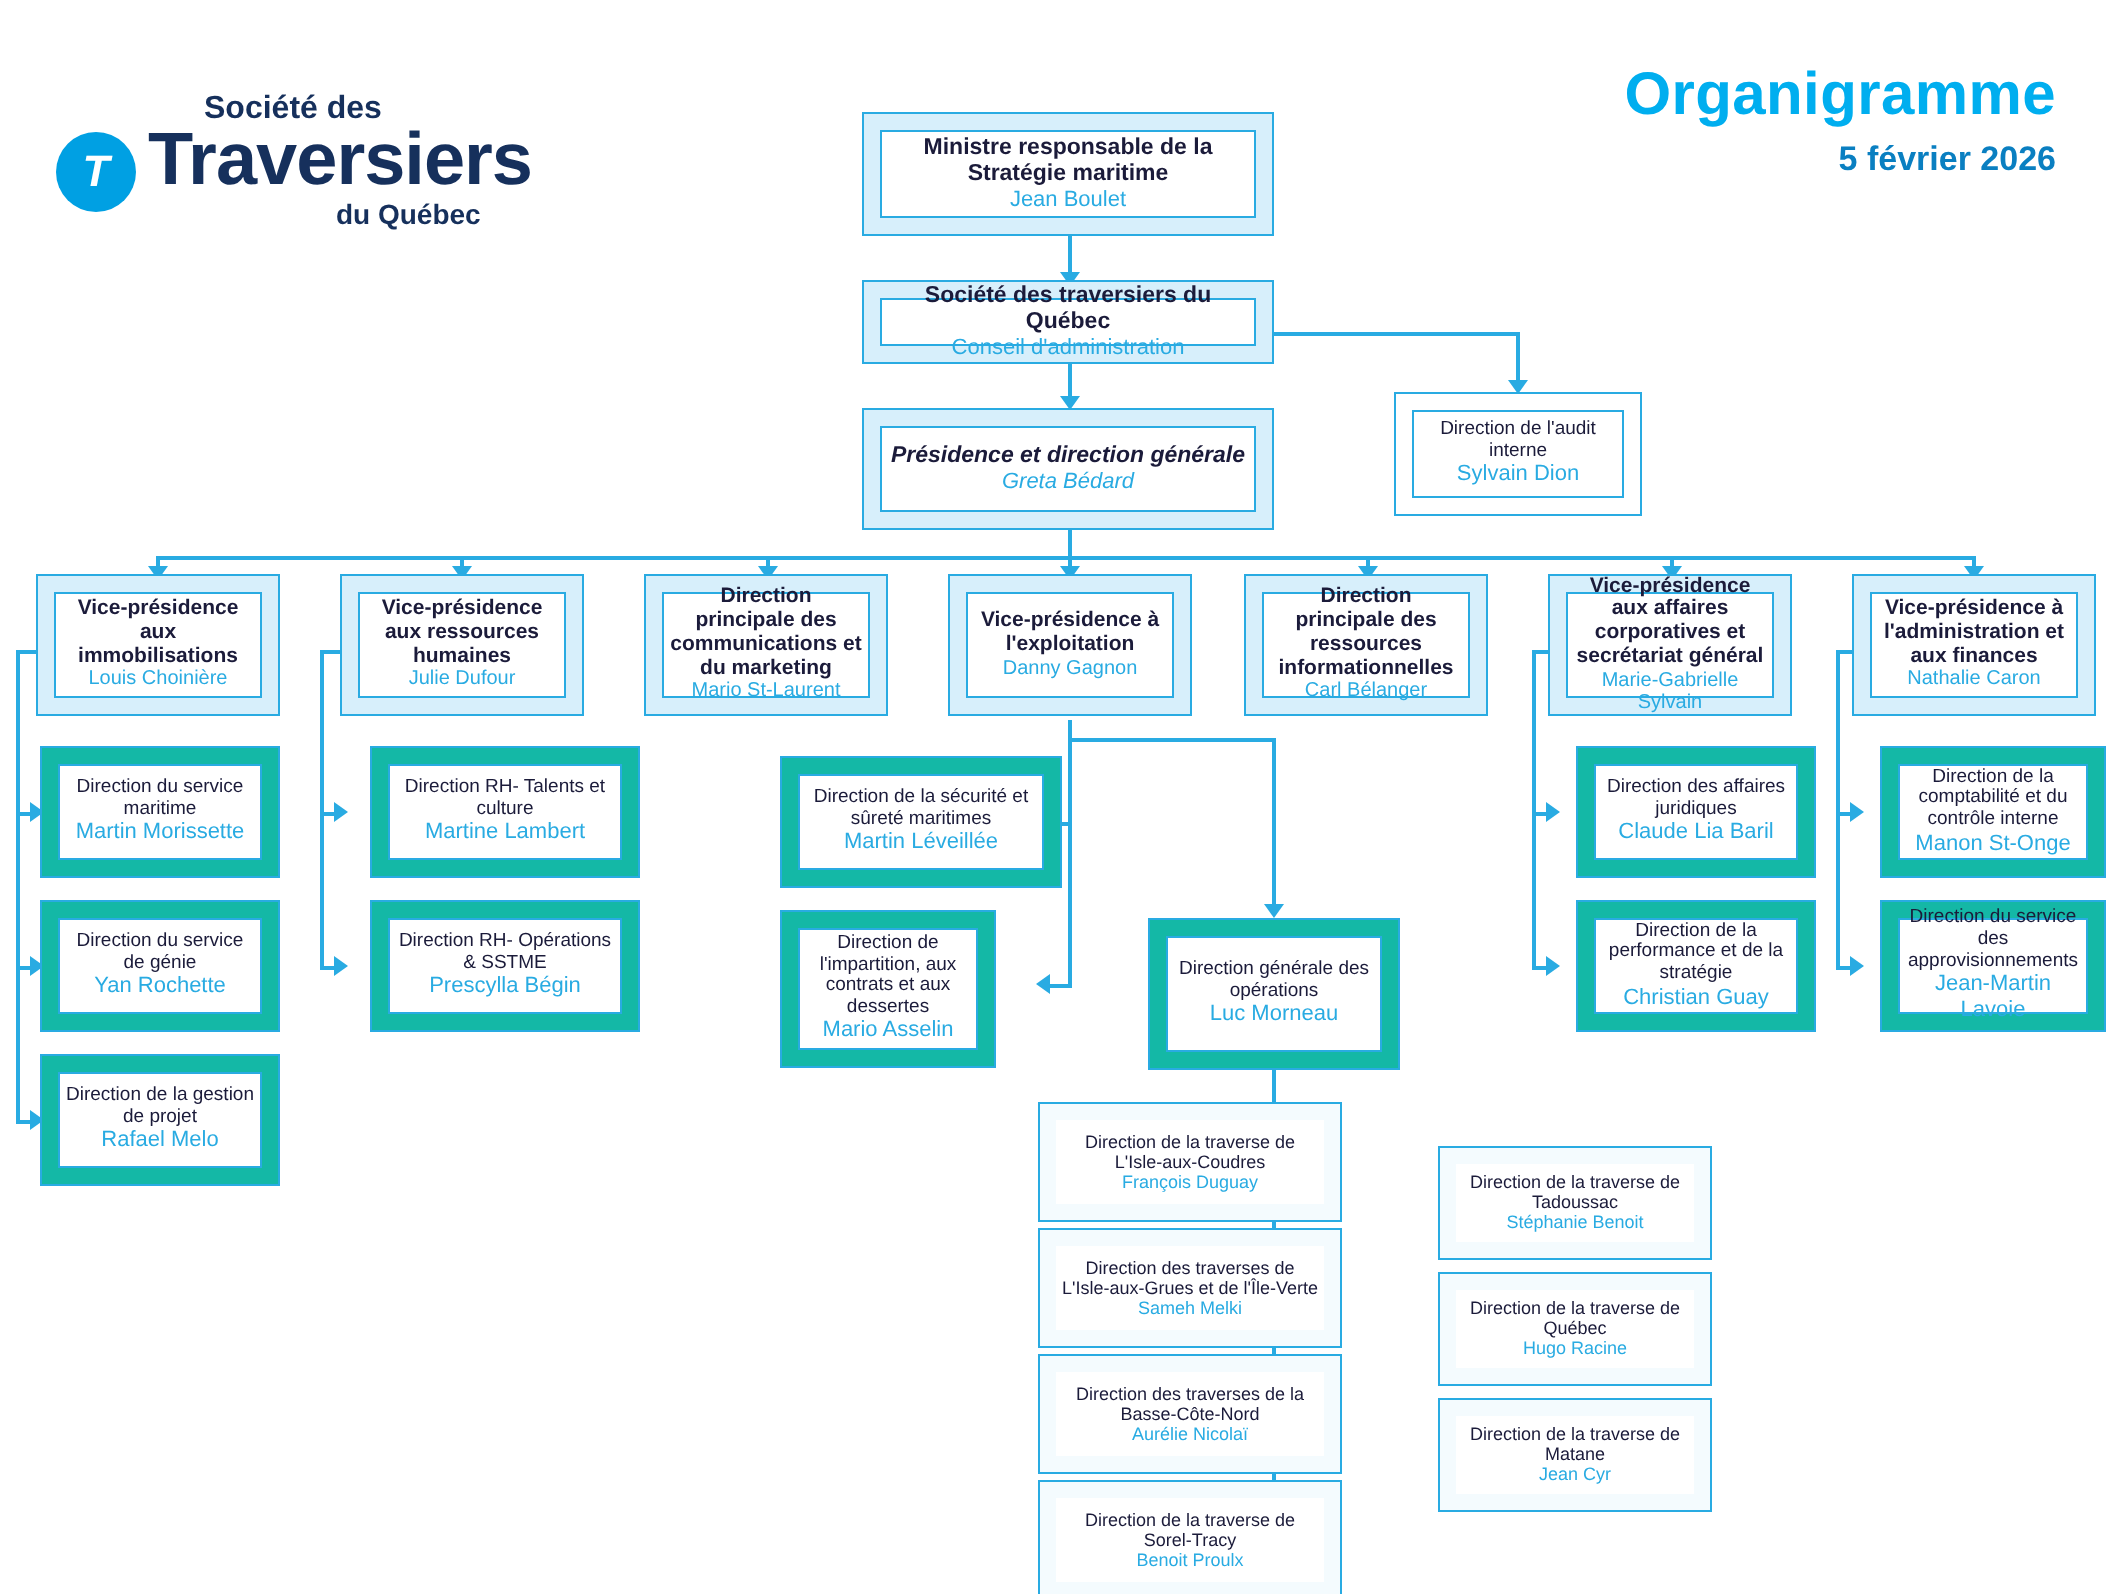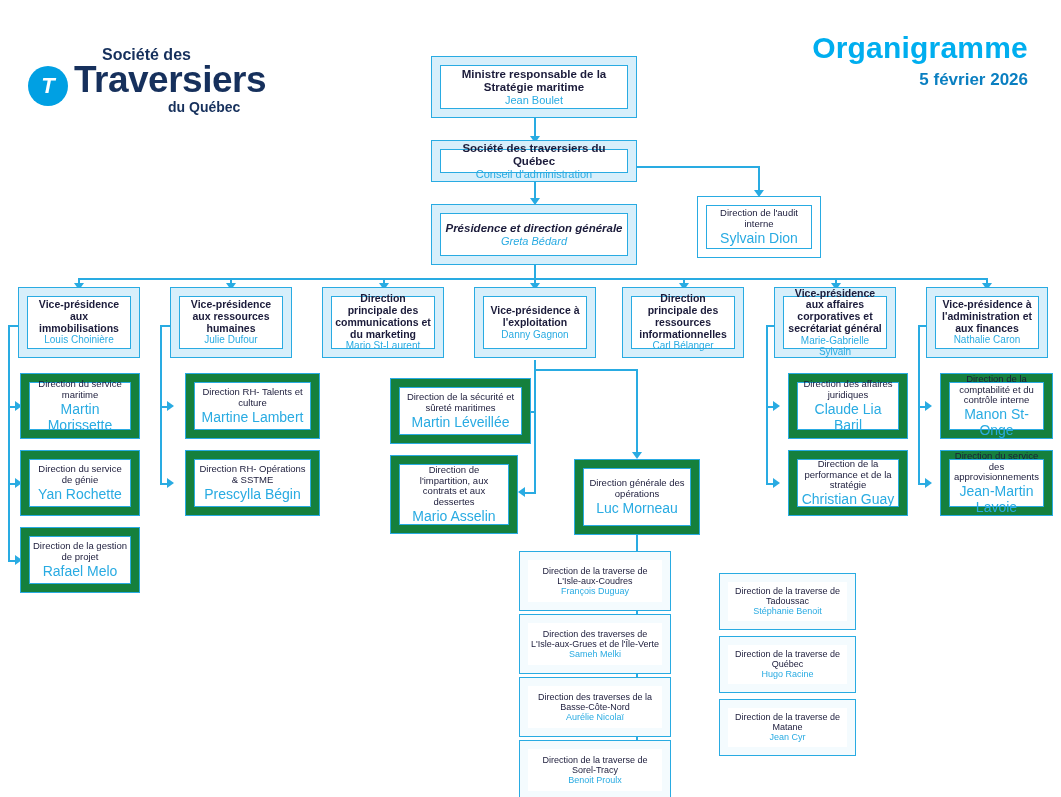--- a/index.html
+++ b/index.html
@@ -29,31 +29,31 @@
   .box .inner{position:absolute;left:8px;top:8px;right:8px;bottom:8px;
               box-sizing:border-box;border:1.4px solid #29abe2;background:#ffffff;
               display:flex;flex-direction:column;align-items:center;justify-content:center;
               text-align:center;padding:2px 3px;}
   .box .inner.noborder{border:none;}
   .t{color:#1b1b3a;line-height:1.12;}
   .n{color:#29abe2;line-height:1.15;}
 
   
   .fill-blue{background:#d7effb;}
-  .fill-gray{background:#15803d;}
+  .fill-gray{background:#14b8a6;}
   .fill-white{background:#ffffff;}
   .fill-pale{background:#f4fbfe;margin-left:48px;}
 
   
   .s-lg .t{font-size:11.5px;font-weight:bold;}
   .s-lg .n{font-size:11px;}
   .s-md .t{font-size:10.5px;font-weight:bold;}
   .s-md .n{font-size:10px;}
   .s-sm .t{font-size:9.5px;font-weight:normal;}
-  .s-sm .n{font-size:14px;}
+  .s-sm .n{font-size:11px;}
   .s-xs .t{font-size:9px;font-weight:normal;}
   .s-xs .n{font-size:9px;}
 
   
   .ln{position:absolute;background:#29abe2;}
   .vl{width:2px;}
   .hl{height:2px;}
   .arrow-d{position:absolute;width:0;height:0;border-left:5px solid transparent;
            border-right:5px solid transparent;border-top:7px solid #29abe2;}
   .arrow-r{position:absolute;width:0;height:0;border-top:5px solid transparent;
@@ -272,21 +272,21 @@
       <div class="n">Prescylla Bégin</div>
     </div>
   </div>
 
   <div class="box fill-gray s-sm" style="left:390px;top:378px;width:141px;height:66px;">
     <div class="inner">
       <div class="t">Direction de la sécurité et sûreté maritimes</div>
       <div class="n">Martin Léveillée</div>
     </div>
   </div>
-  <div class="box fill-gray s-sm" style="left:390px;top:455px;width:128px;height:79px;">
+  <div class="box fill-gray s-sm" style="left:390px;top:455px;width:108px;height:79px;">
     <div class="inner">
       <div class="t">Direction de l'impartition, aux contrats et aux dessertes</div>
       <div class="n">Mario Asselin</div>
     </div>
   </div>
   <div class="box fill-gray s-sm" style="left:574px;top:459px;width:126px;height:76px;">
     <div class="inner">
       <div class="t">Direction générale des opérations</div>
       <div class="n">Luc Morneau</div>
     </div>

